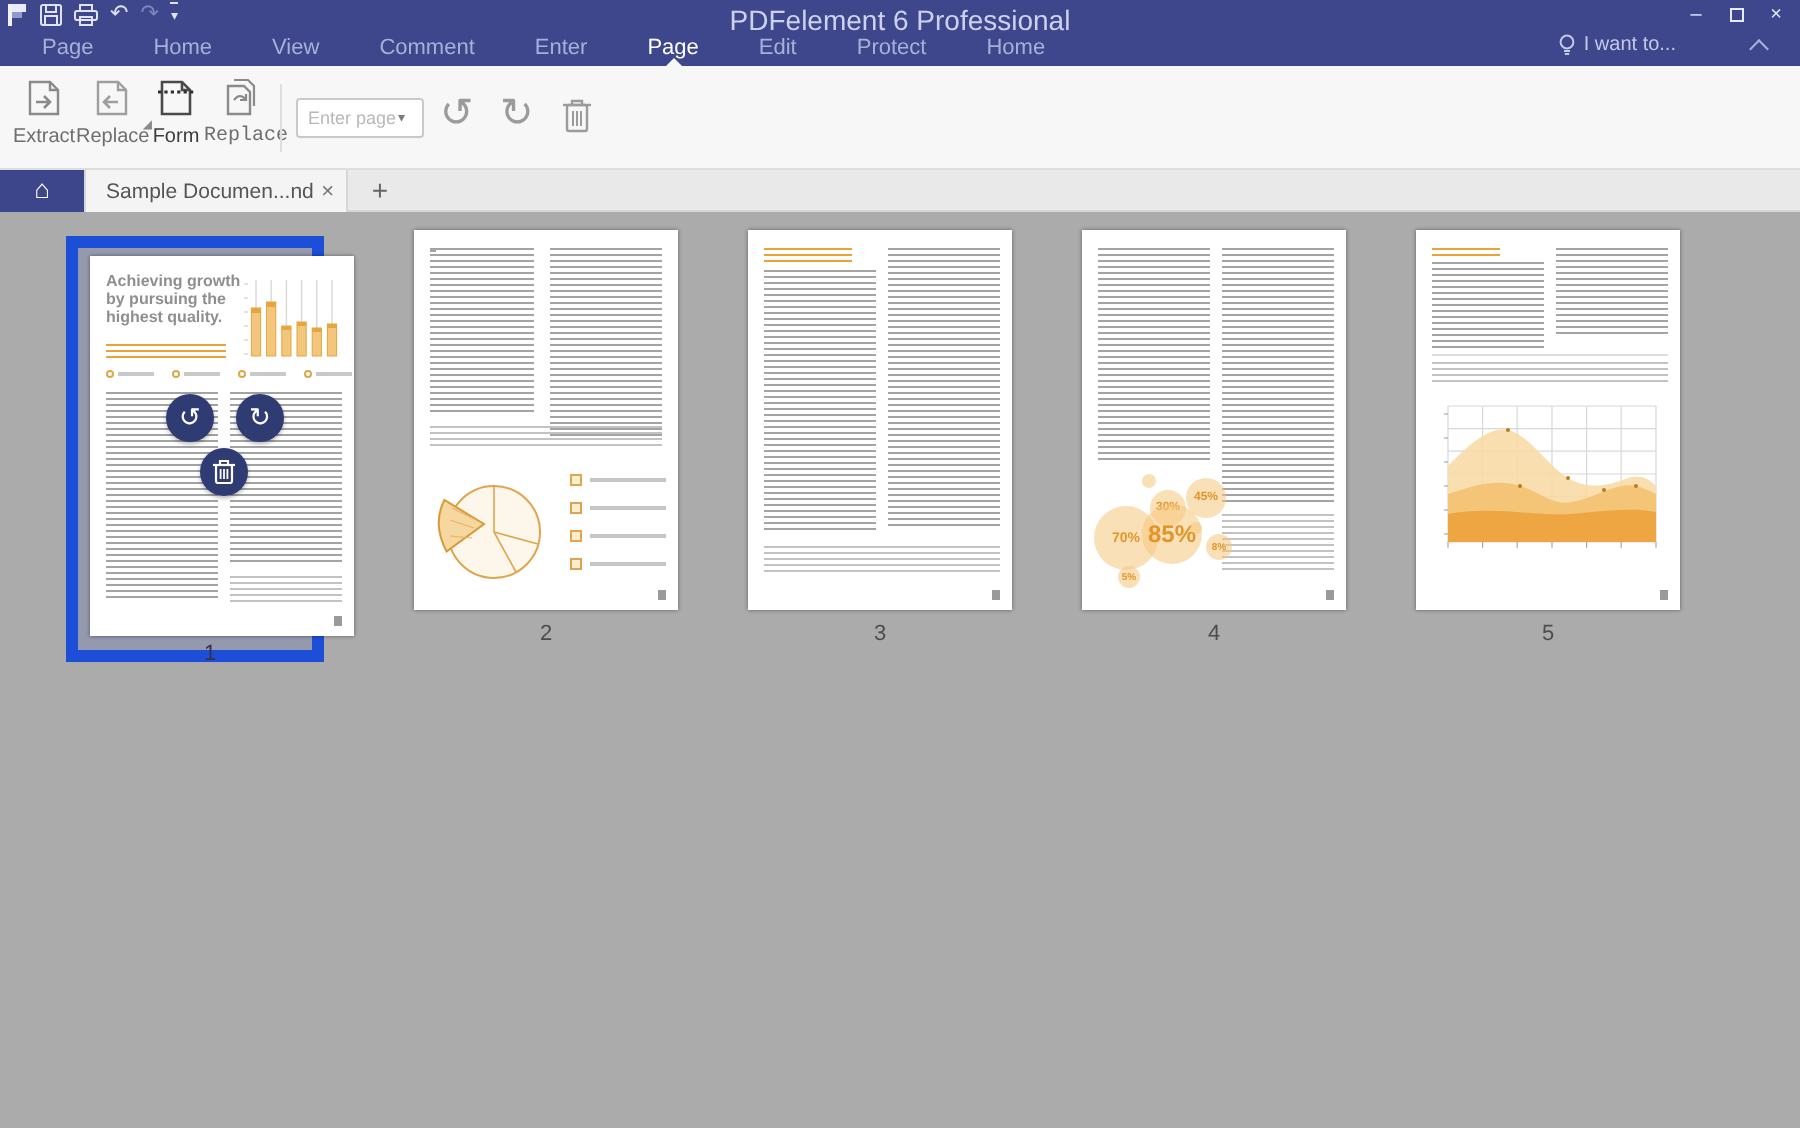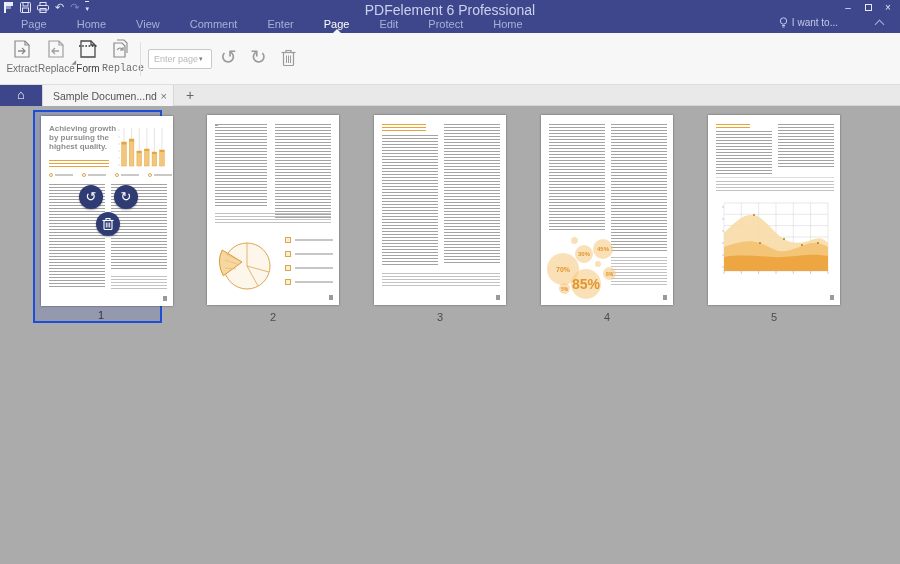--- a/index.html
+++ b/index.html
@@ -48,21 +48,21 @@
   .tabbar { position:absolute; top:85px; left:0; width:900px; height:21px; background:#e9e9ea; border-bottom:1px solid #d6d6d6; }
   .home-btn { position:absolute; left:0; top:0; width:42px; height:21px; background:#3d468a; color:#fff; text-align:center; font-size:13px; line-height:20px; cursor:pointer; }
   .doc-tab { position:absolute; left:42px; top:0; width:132px; height:21px; background:#f4f4f4; border-left:1px solid #d6d6d6; border-right:1px solid #d6d6d6; display:flex; align-items:center; padding:0 6px 0 10px; }
   .doc-tab .tab-label { flex:1; font-size:10.5px; color:#555; white-space:nowrap; overflow:hidden; }
   .doc-tab .tab-close { font-size:11px; color:#777; margin-left:4px; cursor:pointer; }
   .new-tab { position:absolute; left:180px; top:0; width:20px; height:21px; font-size:14px; color:#666; text-align:center; line-height:20px; cursor:pointer; }
   
   .content { position:absolute; top:106px; left:0; width:900px; height:458px; background:#ababab; }
   .thumb-page { position:absolute; width:132px; height:190px; background:#ffffff; box-shadow:0 0 2px rgba(0,0,0,.45); overflow:hidden; cursor:pointer; }
   .page-num { position:absolute; width:132px; text-align:center; font-size:11px; color:#4c4c4c; }
-  .selection { position:absolute; left:33px; top:4px; width:129px; height:213px; background:rgba(103,116,180,.32); border:2px solid #1d4ed8; }
+  .selection { position:absolute; left:33px; top:12px; width:129px; height:213px; background:rgba(103,116,180,.32); border:6px solid #1d4ed8; }
   .selection .thumb-page { left:6px; top:4px; }
   .selection .page-num { left:0; top:197px; color:#33344a; }
   .ov-btn { position:absolute; width:24px; height:24px; border-radius:50%; background:#2f3b73; color:#fff; text-align:center; font-size:13px; line-height:23px; cursor:pointer; box-shadow:0 1px 2px rgba(0,0,0,.3); }
   .ov-rl { left:44px; top:73px; } .ov-rr { left:79px; top:73px; } .ov-tr { left:61px; top:100px; }
   .ov-tr svg { margin-top:5px; }
   
   .lines { background:repeating-linear-gradient(to bottom,#a3a3a3 0 1px,transparent 1px 3px); }
   .lines-light { background:repeating-linear-gradient(to bottom,#c2c2c2 0 1px,transparent 1px 3px); }
   .orange-lines { background:repeating-linear-gradient(to bottom,#e8a43c 0 1px,transparent 1px 3px); }
   .abs { position:absolute; }
@@ -325,21 +325,21 @@
   <div class="page-num" style="left:374px;top:205px;">3</div>
 
   <div class="thumb-page" style="left:541px;top:9px;">
     <div class="abs lines" style="left:8px;top:9px;width:56px;height:108px;"></div>
     <div class="abs lines" style="left:70px;top:9px;width:56px;height:128px;"></div>
     <div class="abs lines-light" style="left:70px;top:142px;width:56px;height:30px;"></div>
     <div class="abs" style="left:4px;top:118px;width:72px;height:66px;">
       <div class="bubble" style="left:2px;top:20px;width:32px;height:32px;font-size:7px;">70%</div>
       <div class="bubble" style="left:30px;top:12px;width:18px;height:18px;font-size:6px;">30%</div>
       <div class="bubble" style="left:48px;top:6px;width:20px;height:20px;font-size:6px;">45%</div>
-      <div class="bubble" style="left:26px;top:36px;width:30px;height:30px;font-size:14px;">85%</div>
+      <div class="bubble" style="left:26px;top:19px;width:30px;height:30px;font-size:12px;">85%</div>
       <div class="bubble" style="left:58px;top:34px;width:13px;height:13px;font-size:5px;">8%</div>
       <div class="bubble" style="left:14px;top:50px;width:11px;height:11px;font-size:5px;">5%</div>
       <div class="bubble" style="left:26px;top:4px;width:7px;height:7px;"></div>
       <div class="bubble" style="left:50px;top:28px;width:6px;height:6px;"></div>
     </div>
     <div class="tiny-pgnum"></div>
   </div>
   <div class="page-num" style="left:541px;top:205px;">4</div>
 
   <div class="thumb-page" style="left:708px;top:9px;">

